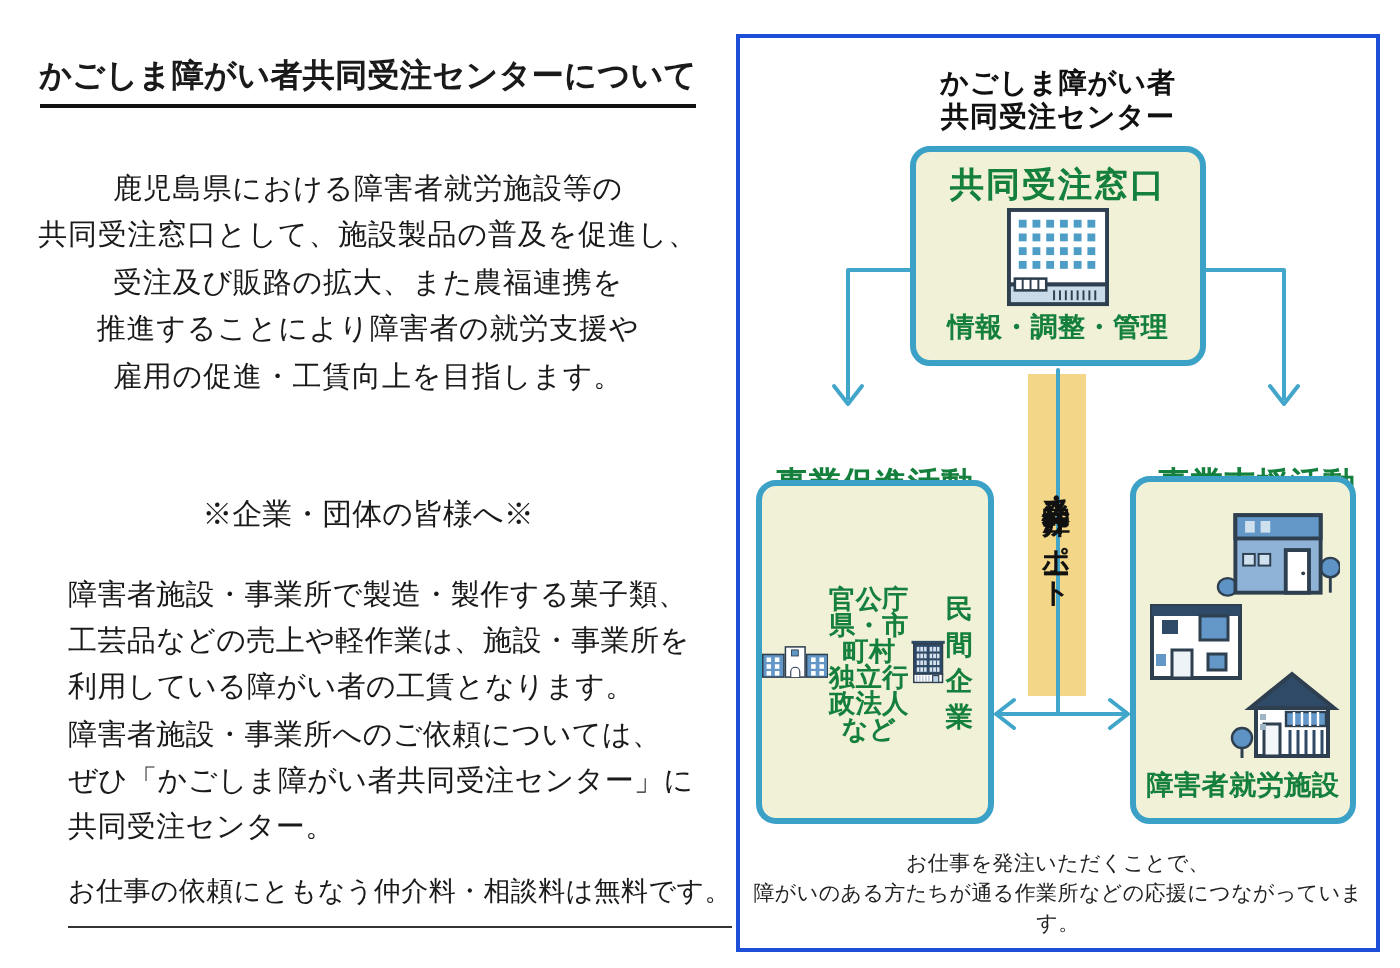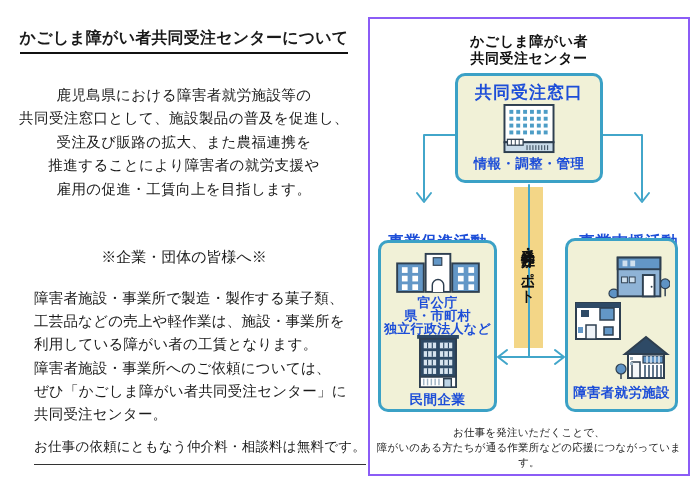--- a/index.html
+++ b/index.html
@@ -12,39 +12,39 @@
   .lp-intro{position:absolute;top:84px;left:0;width:368px;text-align:center;
             font-size:14.5px;line-height:23.4px;letter-spacing:.4px;}
   .lp-notice{position:absolute;top:248px;left:0;width:368px;text-align:center;font-size:15px;}
   .lp-body{position:absolute;top:287px;left:34px;width:330px;
            font-size:14.5px;line-height:23.2px;letter-spacing:.2px;}
   .lp-free{position:absolute;top:437px;left:34px;}
   .lp-free span{display:inline-block;font-size:13.5px;letter-spacing:.2px;
                 border-bottom:1.5px solid #333;padding-bottom:8px;}
   
   .diagram{position:absolute;left:368px;top:17px;width:322px;height:459px;
-           border:2px solid #8b5cf6;background:#fff;box-sizing:border-box;}
+           border:2px solid #1d4ed8;background:#fff;box-sizing:border-box;}
   .dg-title{position:absolute;top:14px;left:0;width:100%;text-align:center;
             font-size:14px;font-weight:bold;line-height:17px;color:#111;letter-spacing:.5px;}
   .dbox{position:absolute;border:3px solid #3ba1c6;border-radius:10px;background:#f1f1d7;box-sizing:border-box;}
   .top-box{left:85px;top:54px;width:148px;height:110px;display:flex;flex-direction:column;
            align-items:center;justify-content:space-between;padding:5px 0 7px;}
-  .teal{color:#1d4ed8;}
+  .teal{color:#15803d;}
   .tb-head{font-size:17px;font-weight:bold;letter-spacing:1px;}
   .tb-cap{font-size:13.5px;font-weight:bold;letter-spacing:.3px;}
   .connectors{position:absolute;left:0;top:0;width:318px;height:455px;pointer-events:none;}
   .v-banner{position:absolute;left:144px;top:168px;width:29px;height:161px;background:#f3d687;}
   .v-banner-text{position:absolute;left:144px;top:168px;width:29px;height:161px;
                  display:flex;align-items:center;justify-content:center;
                  writing-mode:vertical-rl;text-orientation:mixed;
                  font-size:14px;font-weight:bold;color:#111;letter-spacing:1px;}
   .dg-label{position:absolute;top:199px;text-align:center;font-size:16px;font-weight:bold;letter-spacing:.5px;margin-top:14px;}
   .label-left{left:8px;width:119px;}
   .label-right{left:202px;width:113px;}
-  .left-box{left:8px;top:221px;width:119px;height:172px;display:flex;flex-direction:column;
+  .left-box{left:8px;top:221px;width:119px;height:172px;display:flex;flex-direction:row;
             align-items:center;padding-top:9px;}
   .org-lines{margin-top:2px;text-align:center;font-size:13px;line-height:13px;font-weight:bold;letter-spacing:.3px;}
   .company-label{margin-top:3px;font-size:13.5px;font-weight:bold;letter-spacing:.5px;}
   .right-box{left:195px;top:219px;width:113px;height:174px;}
   .rb-label{position:absolute;bottom:7px;left:0;width:100%;text-align:center;
             font-size:13.5px;font-weight:bold;letter-spacing:.3px;}
   .icon-shop{position:absolute;right:5px;top:12px;}
   .icon-house2{position:absolute;left:6px;top:60px;}
   .icon-house3{position:absolute;right:4px;top:93px;}
   .dg-caption{position:absolute;top:406px;left:0;width:100%;text-align:center;

